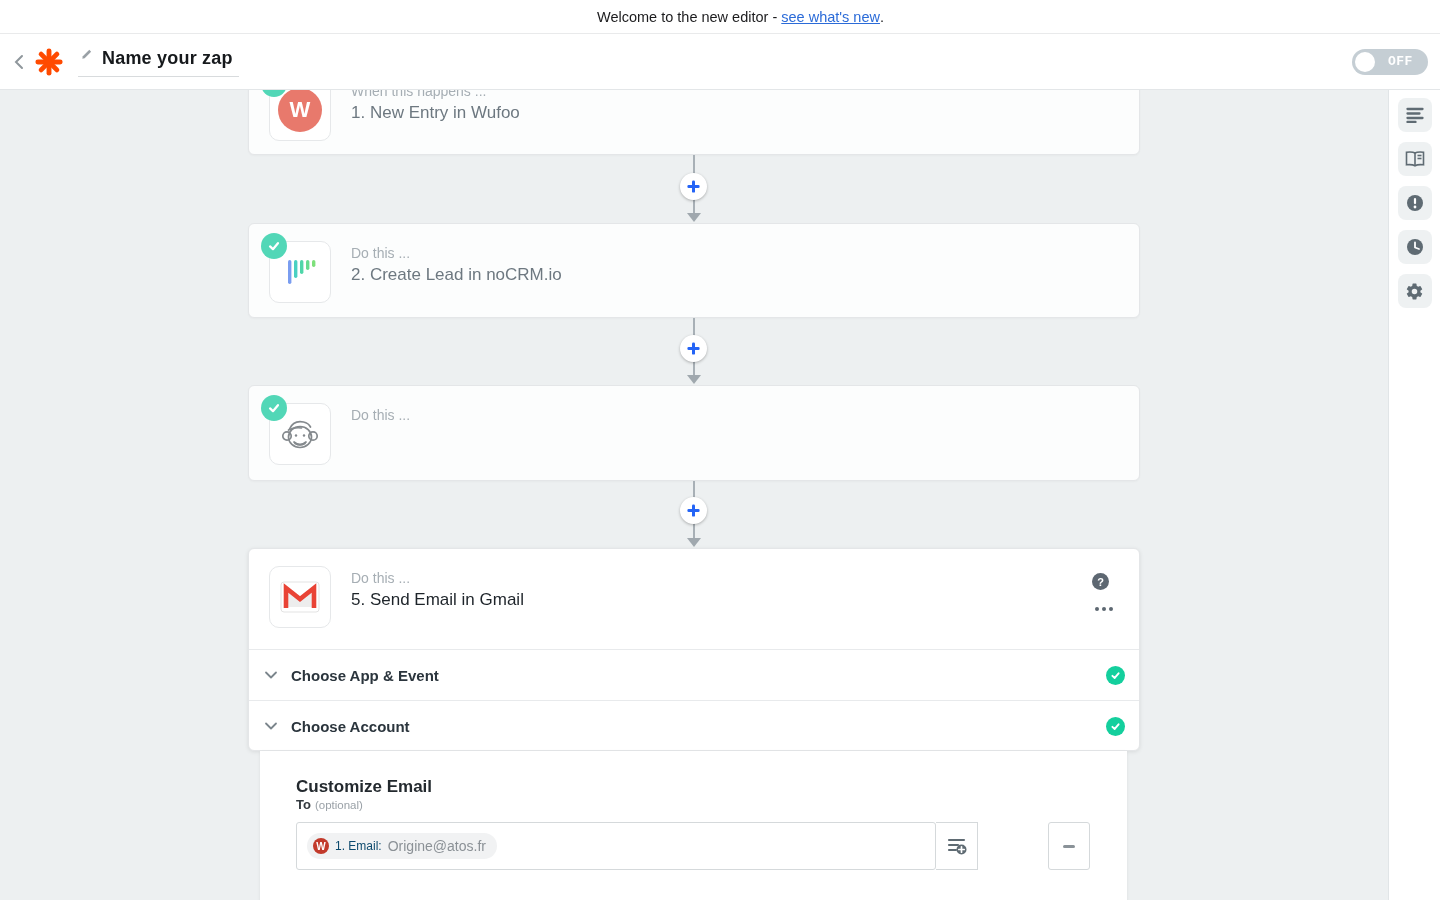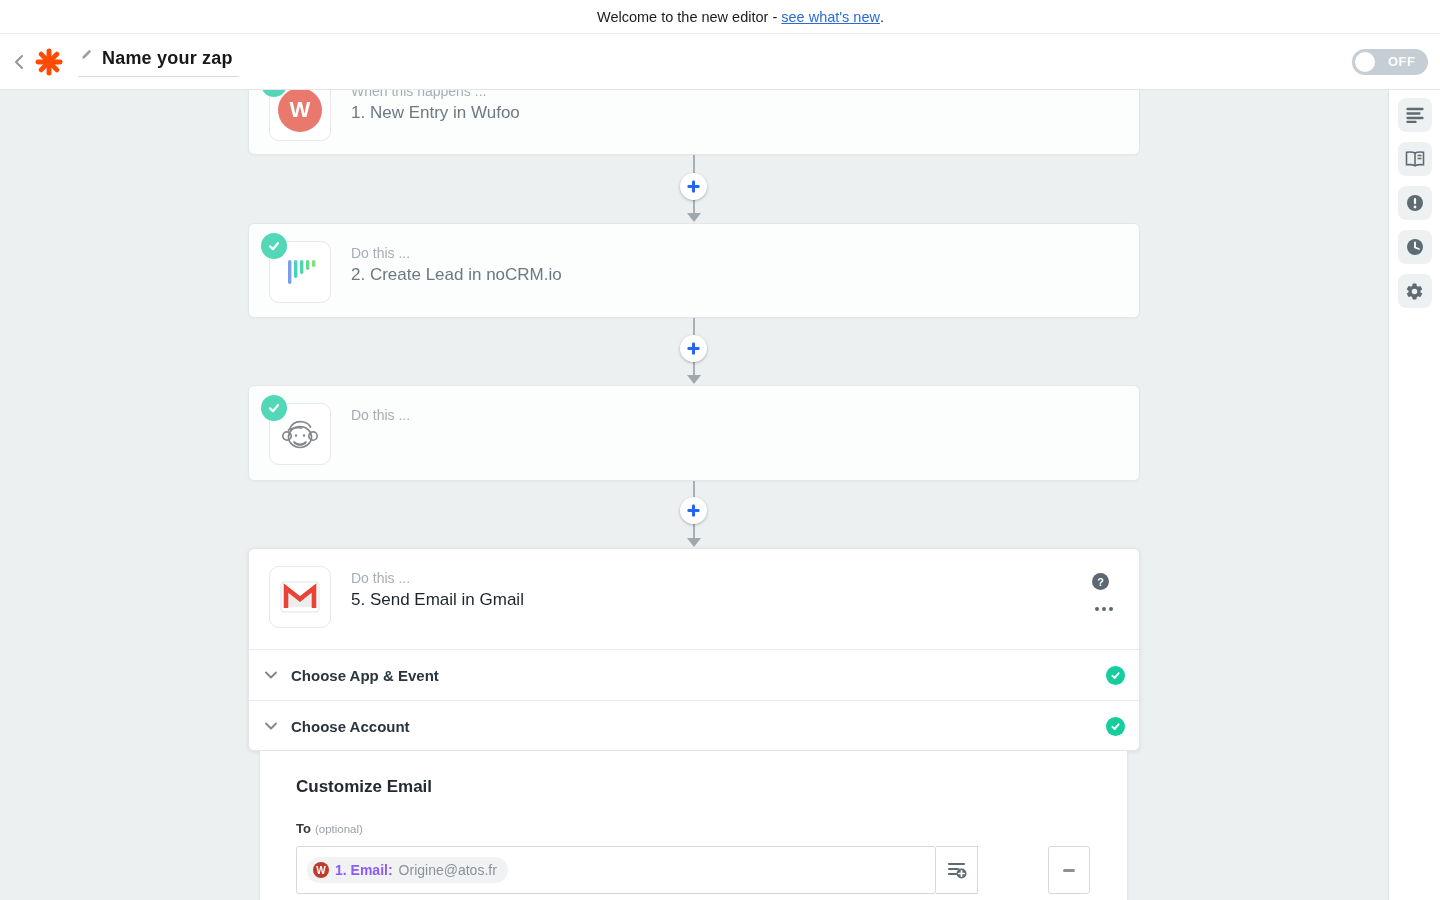--- a/index.html
+++ b/index.html
@@ -17,21 +17,21 @@
   .header { position:absolute; top:34px; left:0; width:1440px; height:56px; background:#fff;
     border-bottom:1px solid #e3e6e8; box-shadow:0 1px 2px rgba(0,0,0,.03); display:flex; align-items:center; }
   .back-btn { width:26px; height:36px; margin-left:6px; display:flex; align-items:center; justify-content:center; cursor:pointer; }
   .logo { width:30px; height:30px; margin-left:2px; display:flex; align-items:center; justify-content:center; }
   .title-wrap { display:flex; align-items:flex-start; gap:9px; margin-left:14px;
     border-bottom:1px solid #d8dbdd; padding:2px 6px 7px 2px; }
   .zap-title { font-size:18px; font-weight:bold; color:#16191c; letter-spacing:.2px; }
   .toggle { position:absolute; right:12px; top:50%; transform:translateY(-50%);
     width:76px; height:26px; border-radius:13px; background:#c5ced4; display:flex; align-items:center; cursor:pointer; }
   .toggle-knob { width:20px; height:20px; border-radius:50%; background:#fff; margin-left:3px; }
-  .toggle-label { color:#fff; font-size:13px; font-weight:bold; letter-spacing:.5px; margin-left:13px; }
+  .toggle-label { color:#fff; font-size:13px; font-weight:bold; letter-spacing:.5px; margin-left:13px;font-family:Liberation Mono, monospace; }
 
   
   .canvas { position:absolute; top:90px; left:0; width:1440px; height:810px; background:#edf0f1; overflow:hidden; }
 
   
   .rail { position:absolute; top:0; right:0; width:52px; height:810px; background:#fff;
     border-left:1px solid #e1e5e7; display:flex; flex-direction:column; align-items:center; padding-top:8px; }
   .rail-btn { width:34px; height:34px; border-radius:8px; background:#eef1f2; margin-bottom:10px;
     display:flex; align-items:center; justify-content:center; cursor:pointer; }
 
@@ -66,30 +66,30 @@
   .conn-line { position:absolute; left:693px; width:2px; background:#a8b0b6; }
   .arrowhead { position:absolute; left:687px; width:0; height:0;
     border-left:7px solid transparent; border-right:7px solid transparent; border-top:9px solid #a0a8ae; }
   .plus-btn { position:absolute; left:680px; width:27px; height:27px; border-radius:50%; background:#fff;
     box-shadow:0 1px 3px rgba(0,0,0,.28); display:flex; align-items:center; justify-content:center; cursor:pointer; }
 
   
   .form-panel { position:absolute; left:260px; top:661px; width:867px; height:170px; background:#fff;
     box-shadow:0 1px 3px rgba(0,0,0,.08); padding:0 36px; }
   .form-heading { padding-top:26px; font-size:17px; font-weight:bold; color:#23292e; }
-  .field-label { margin-top:24px; font-size:13px; color:#3a4248; }
+  .field-label { font-size:13px; color:#3a4248; }
   .field-label b { font-weight:bold; color:#33393e; }
   .field-label .opt { font-size:11.5px; color:#9aa1a7; font-weight:normal; margin-left:4px; }
   .field-row { margin-top:10px; display:flex; align-items:flex-start; }
   .to-field { width:640px; height:48px; background:#fff; border:1px solid #d5d9db; border-radius:3px;
     display:flex; align-items:center; padding:0 10px; cursor:text; }
   .token { display:inline-flex; align-items:center; gap:6px; background:#f1f2f3; border-radius:13px; padding:5px 11px 5px 6px; }
   .token-badge { width:16px; height:16px; border-radius:50%; background:#c23a2b; color:#fff; font-size:10px;
     font-weight:bold; display:flex; align-items:center; justify-content:center; }
-  .token-ref { font-size:14px; font-weight:bold; color:#8b5cf6; }
+  .token-ref { font-size:12px; font-weight:normal; color:#0c4a6e; }
   .token-val { font-size:14px; color:#8b9196; }
   .insert-btn { width:42px; height:48px; border:1px solid #d5d9db; border-left:none; background:#fff;
     display:flex; align-items:center; justify-content:center; cursor:pointer; }
   .minus-btn { margin-left:70px; width:42px; height:48px; border:1px solid #d5d9db; border-radius:3px;
     background:#fff; display:flex; align-items:center; justify-content:center; cursor:pointer; }
   .minus-glyph { width:12px; height:3px; border-radius:2px; background:#8a9298; }
 </style>
 </head>
 <body>
 

